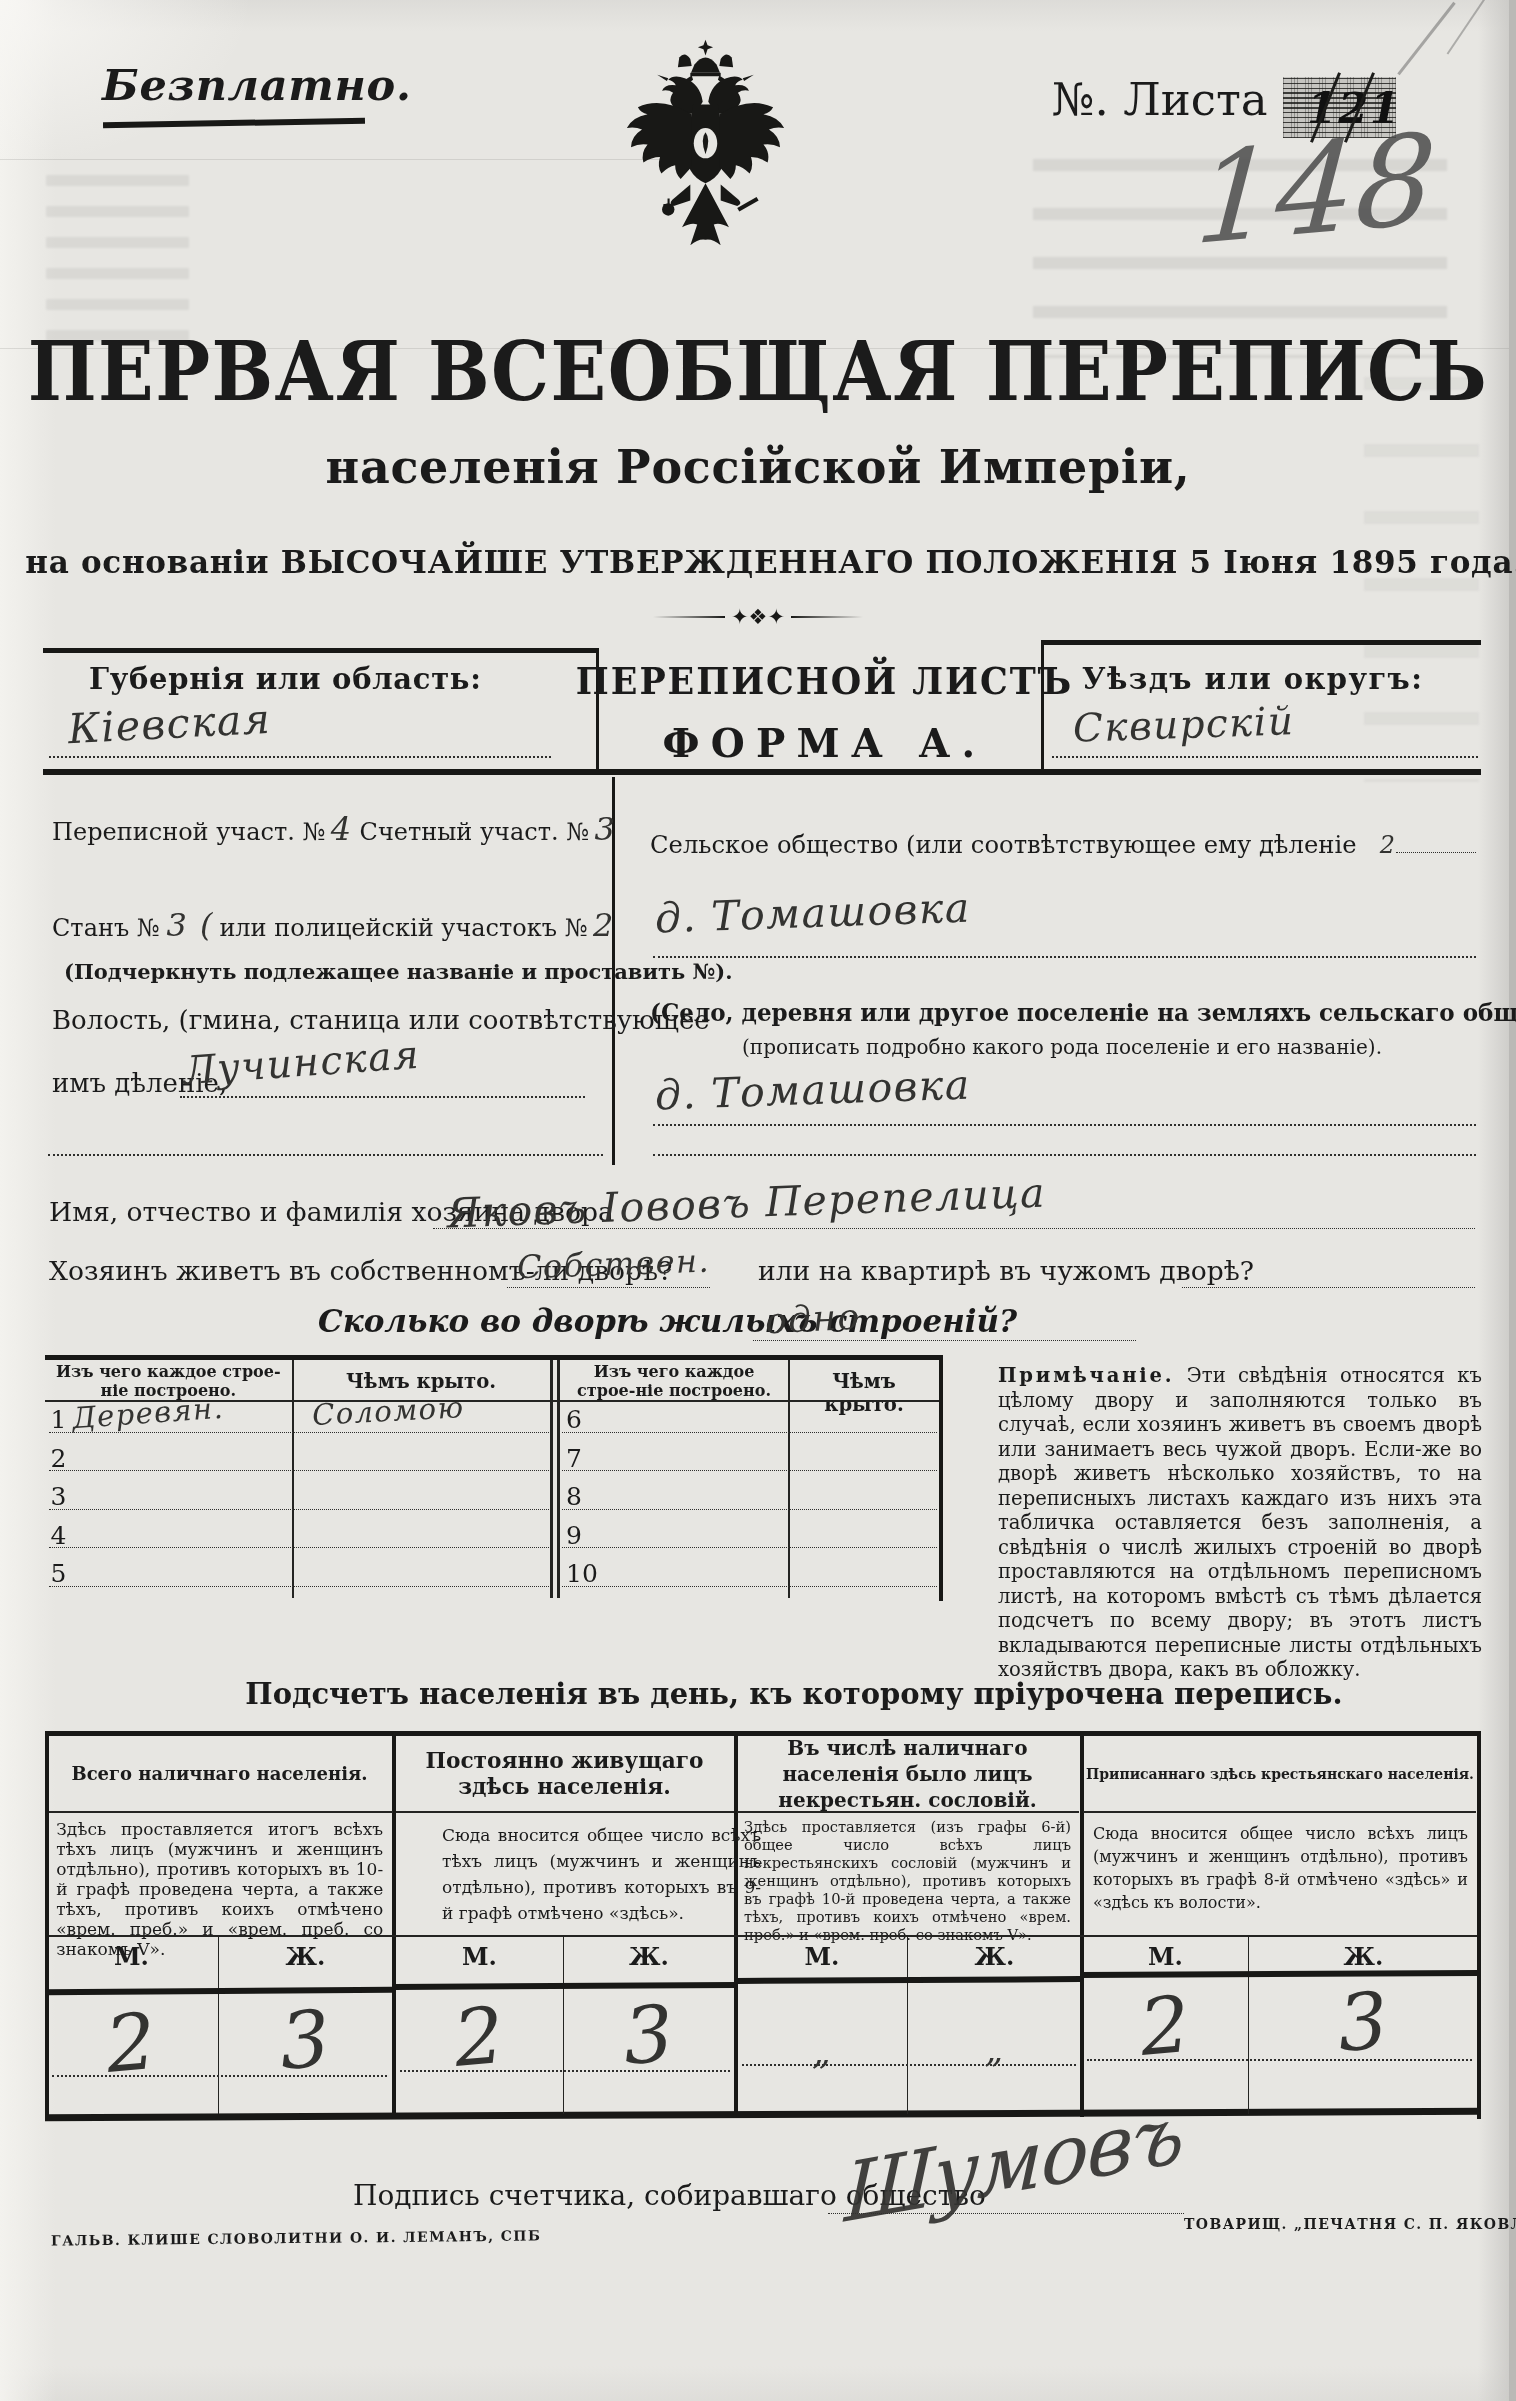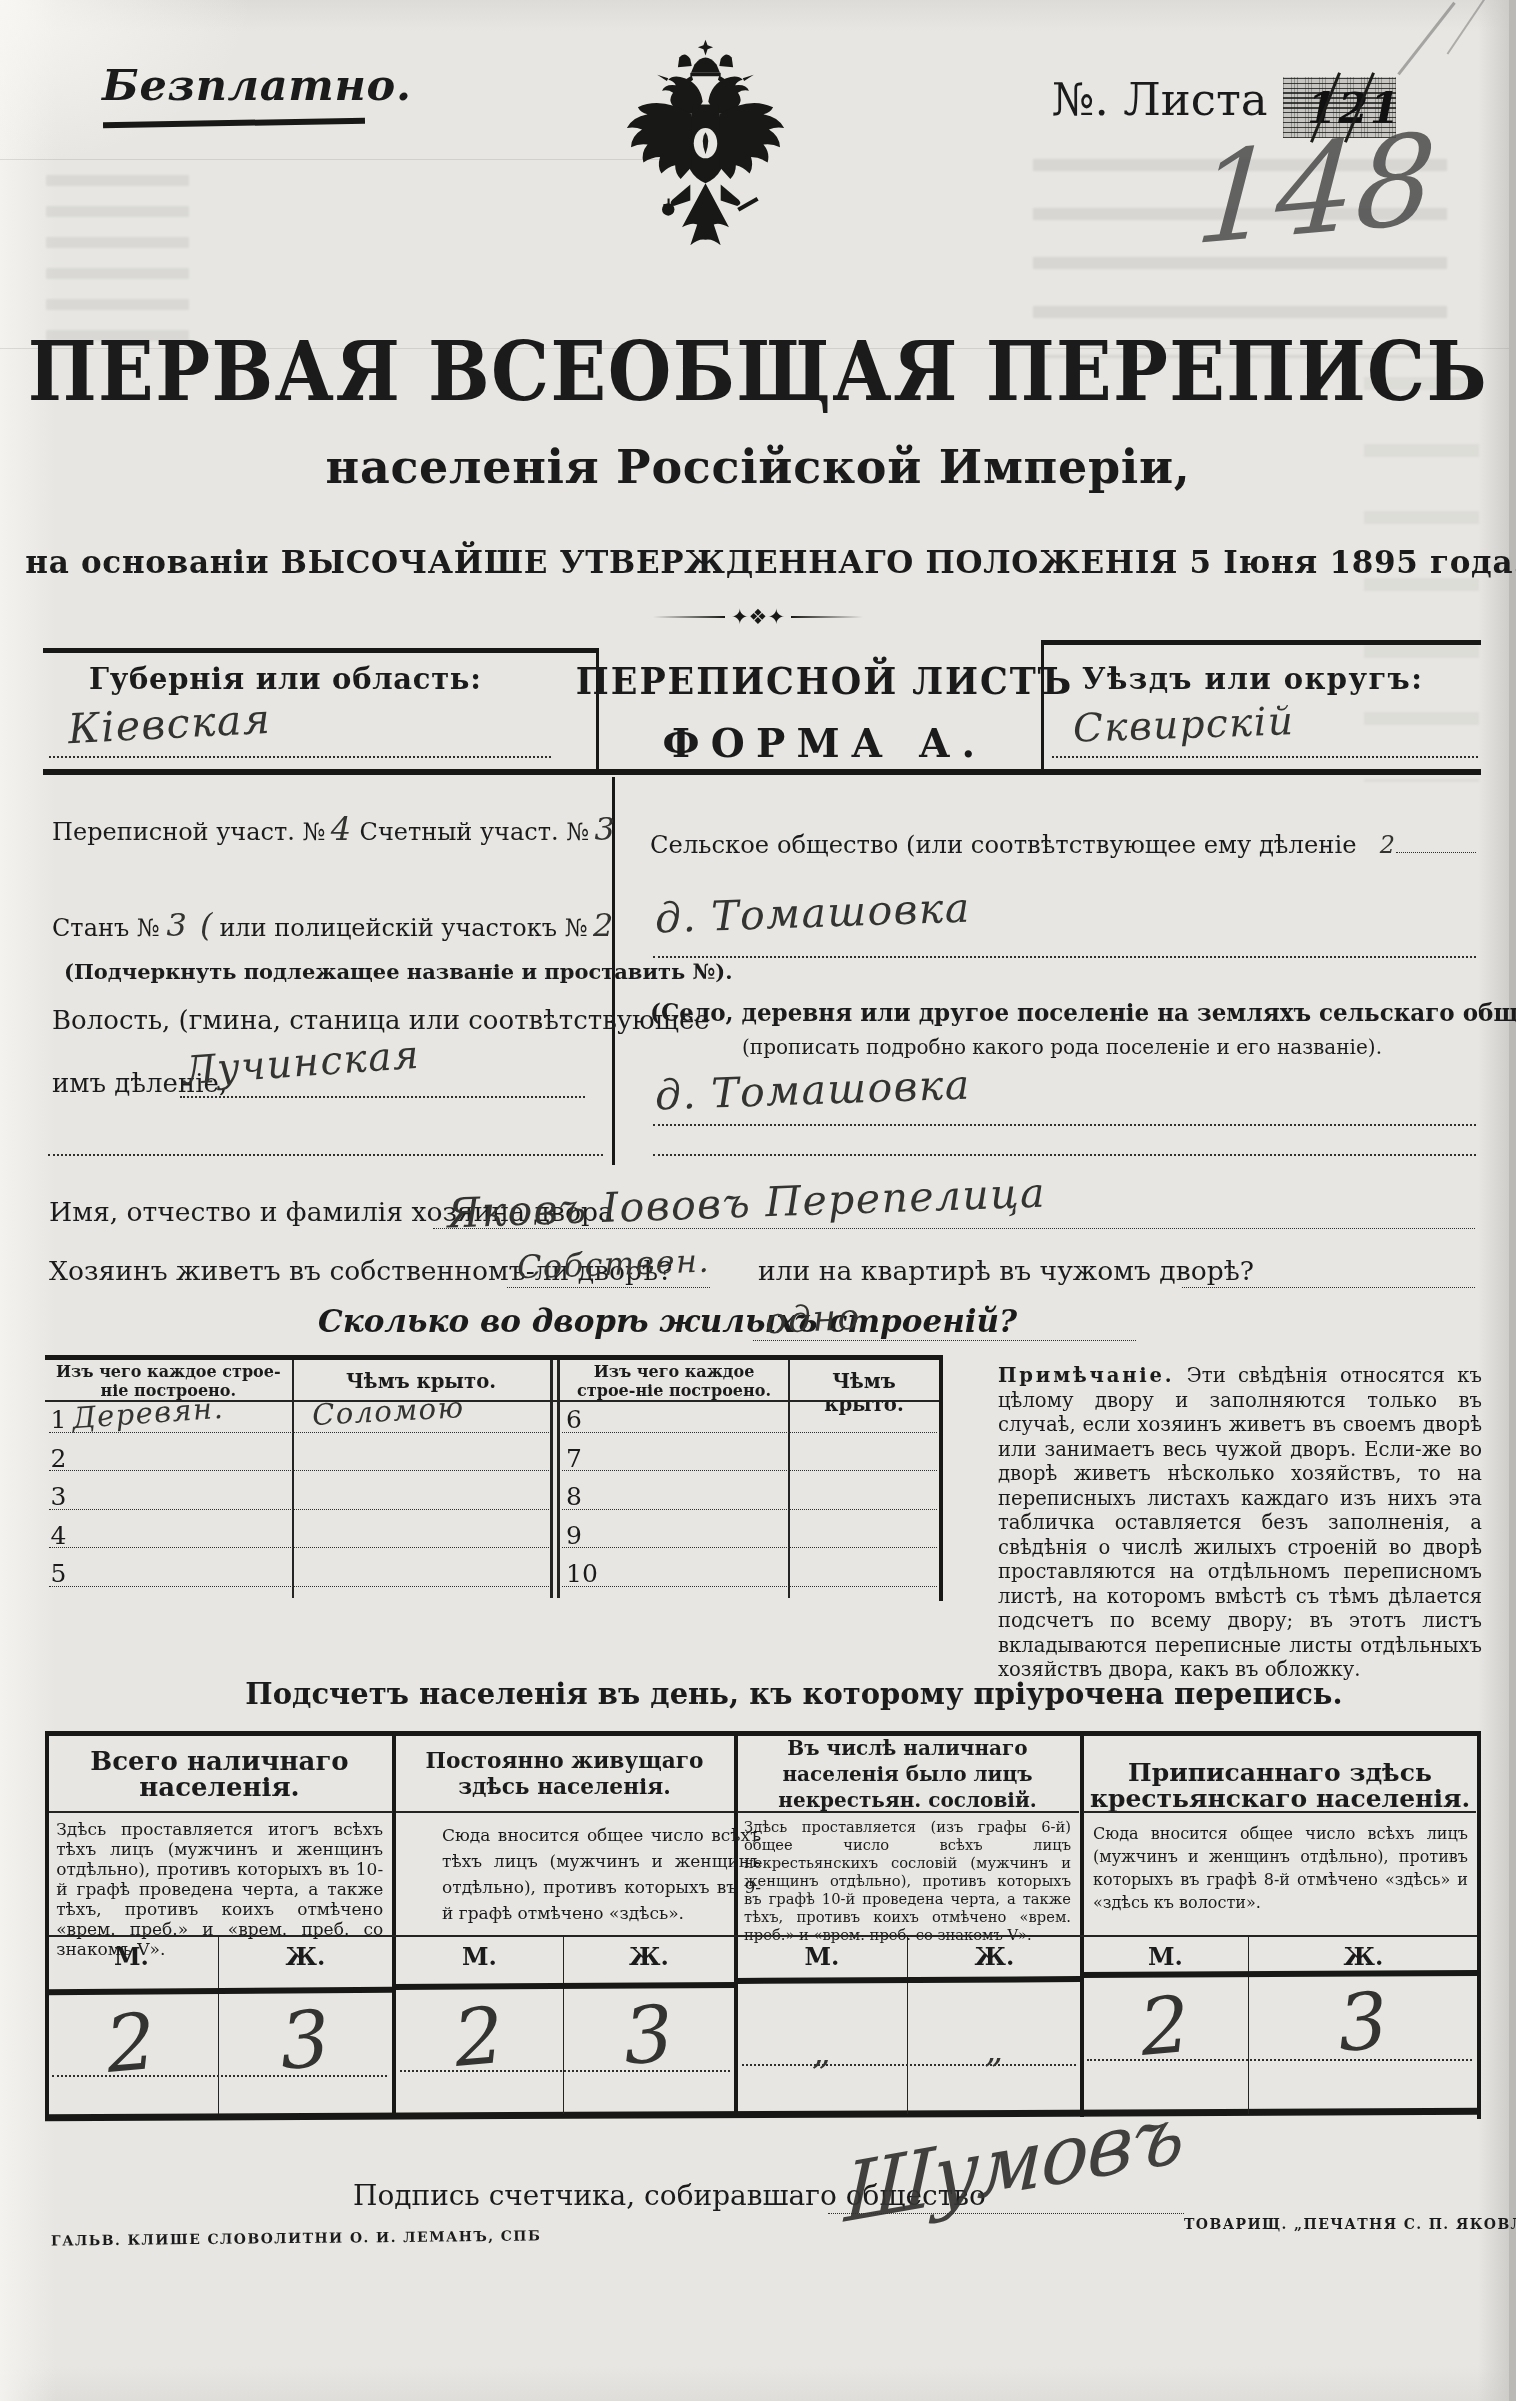--- a/index.html
+++ b/index.html
@@ -212,24 +212,24 @@
 
   <div class="abs" style="left:45px;top:1731px;width:1436px;height:393px;">
     <div class="bar" style="left:0;top:0;width:1436px;height:4.9px;"></div>
     <div class="bar" style="left:0;top:0;width:3.5px;height:388px;"></div>
     <div class="bar" style="left:1432px;top:0;width:4.2px;height:388px;"></div>
     <div class="bar" style="left:347px;top:0;width:3.5px;height:386px;"></div>
     <div class="bar" style="left:689px;top:0;width:3.5px;height:386px;"></div>
     <div class="bar" style="left:1035px;top:0;width:3.5px;height:386px;"></div>
     <div class="bar" style="left:0;top:380px;width:1436px;height:7px;transform:rotate(-0.25deg);"></div>
 
-    <div class="abs lbl b ctr" style="left:3.5px;top:9.8px;width:342px;height:67px;font-size:26px;line-height:26.6px;">Всего наличнаго населенія.</div>
+    <div class="abs lbl b ctr" style="left:3.5px;top:9.8px;width:342px;height:67px;font-size:18px;line-height:26.6px;">Всего наличнаго населенія.</div>
     <div class="abs lbl b ctr" style="left:352px;top:9.8px;width:335px;height:67px;font-size:21.7px;line-height:26.6px;">Постоянно живущаго здѣсь населенія.</div>
     <div class="abs lbl b ctr" style="left:692px;top:9.8px;width:341px;height:67px;font-size:20px;line-height:26px;">Въ числѣ наличнаго населенія было лицъ некрестьян. сословій.</div>
-    <div class="abs lbl b ctr" style="left:1040px;top:9.8px;width:390px;height:67px;font-size:25px;line-height:26.6px;margin-top:12px;">Приписаннаго здѣсь крестьянскаго населенія.</div>
+    <div class="abs lbl b ctr" style="left:1040px;top:9.8px;width:390px;height:67px;font-size:14px;line-height:26.6px;">Приписаннаго здѣсь крестьянскаго населенія.</div>
     <div class="thin" style="left:3.5px;top:80px;width:344px;height:2.1px;"></div>
     <div class="thin" style="left:351px;top:80px;width:338px;height:2.1px;"></div>
     <div class="thin" style="left:692px;top:80px;width:342px;height:2.1px;"></div>
     <div class="thin" style="left:1038px;top:80px;width:393px;height:2.1px;"></div>
 
     <div class="abs lbl just" style="left:11.2px;top:88px;width:327px;font-size:17px;line-height:20px;">Здѣсь проставляется итогъ всѣхъ тѣхъ лицъ (мужчинъ и женщинъ отдѣльно), противъ которыхъ въ 10-й графѣ проведена черта, а также тѣхъ, противъ коихъ отмѣчено «врем. преб.» и «врем. преб. со знакомъ V».</div>
     <div class="abs lbl just" style="left:361px;top:91px;width:319px;font-size:17px;line-height:26px;margin-left:36px;">Сюда вносится общее число всѣхъ тѣхъ лицъ (мужчинъ и женщинъ отдѣльно), противъ которыхъ въ 9-й графѣ отмѣчено «здѣсь».</div>
     <div class="abs lbl just" style="left:699px;top:87px;width:327px;font-size:14.7px;line-height:18px;">Здѣсь проставляется (изъ графы 6-й) общее число всѣхъ лицъ некрестьянскихъ сословій (мужчинъ и женщинъ отдѣльно), противъ которыхъ въ графѣ 10-й проведена черта, а также тѣхъ, противъ коихъ отмѣчено «врем. преб.» и «врем. преб. со знакомъ V».</div>
     <div class="abs lbl just" style="left:1048px;top:91px;width:375px;font-size:16px;line-height:23px;">Сюда вносится общее число всѣхъ лицъ (мужчинъ и женщинъ отдѣльно), противъ которыхъ въ графѣ 8-й отмѣчено «здѣсь» и «здѣсь къ волости».</div>
 

